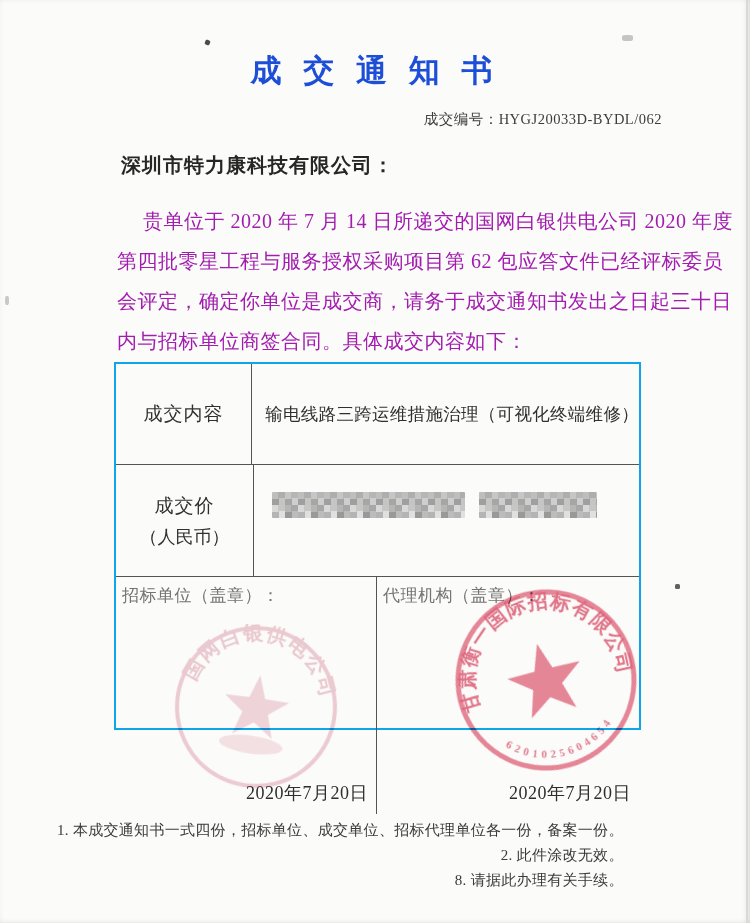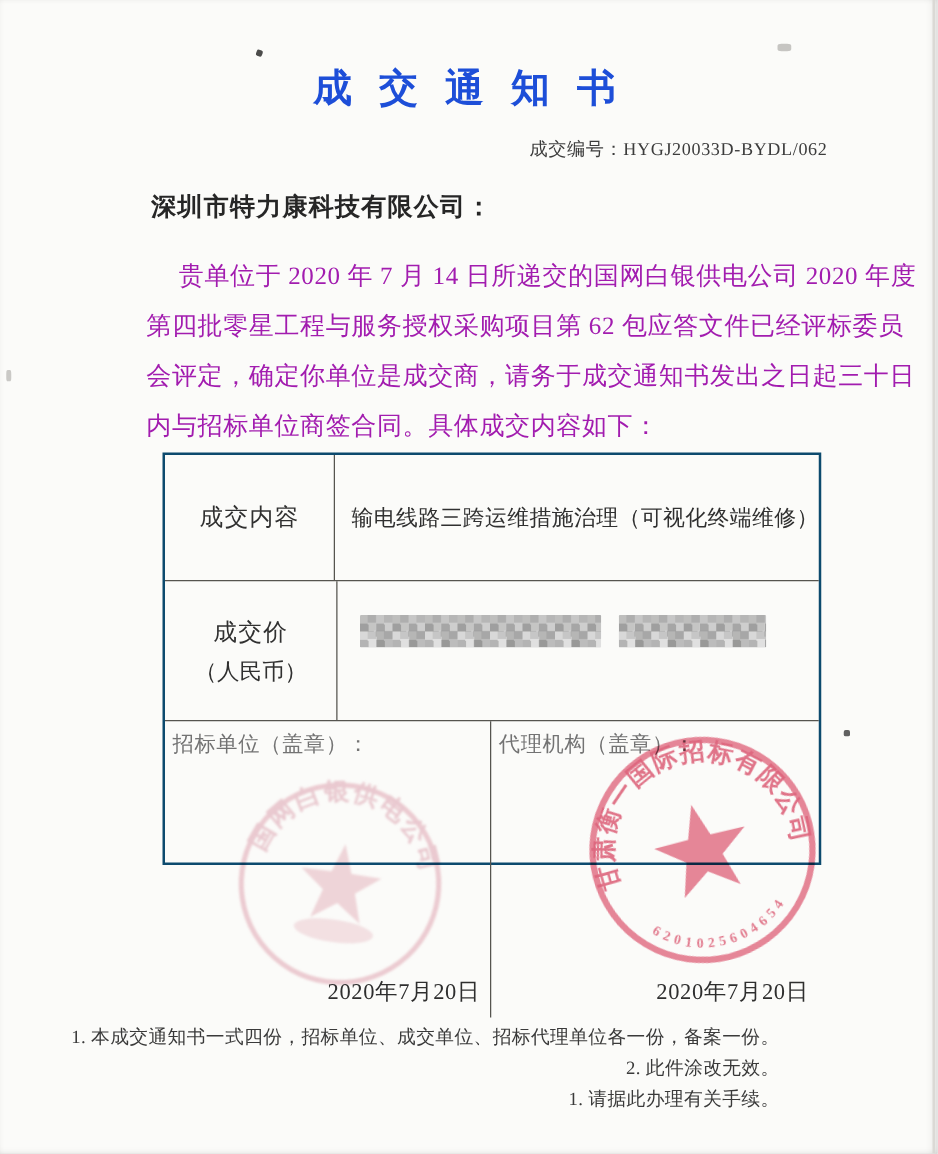--- a/index.html
+++ b/index.html
@@ -26,22 +26,22 @@
   .recipient{
     position:absolute; top:152px; left:121px; font-size:20px; font-weight:bold; color:#262626;
     letter-spacing:1px;
   }
   .paragraph{ position:absolute; top:201px; left:117px; width:595px; }
   .para-line{ height:40px; line-height:40px; font-size:20px; color:#a21caf; letter-spacing:.5px; white-space:nowrap; }
   .para-line.first{ text-indent:26px; }
 
   
   .award-table{
-    position:absolute; left:130px; top:362px; width:527px; height:330px;
-    border:2px solid #0c4a6e;
+    position:absolute; left:114px; top:362px; width:527px; height:368px;
+    border:2px solid #0ea5e9;
   }
   .t-row{ display:flex; width:100%; }
   .t-row1{ height:101px; border-bottom:1.5px solid #55544f; }
   .t-row2{ height:112px; border-bottom:1.5px solid #55544f; }
   .t-row3{ height:237px; }
   .cell{ position:relative; }
   .c-label{ width:138px; border-right:1.5px solid #55544f; display:flex; flex-direction:column; align-items:center; justify-content:center; font-size:19px; letter-spacing:1px; color:#303030; }
   .c-label .sub{ font-size:18px; margin-top:6px; letter-spacing:0; }
   .c-value{ flex:1; display:flex; align-items:center; font-size:17.5px; color:#303030; padding-left:13px; letter-spacing:.3px; white-space:nowrap; }
   .c-value.redacted{ align-items:flex-start; padding-top:27px; padding-left:18px; gap:14px; }
@@ -164,16 +164,16 @@
 
         <div class="sign-date">2020年7月20日</div>
       </div>
 
     </div>
   </div>
 
   <div class="notes">
     <div class="note-line">1. 本成交通知书一式四份，招标单位、成交单位、招标代理单位各一份，备案一份。</div>
     <div class="note-line">2. 此件涂改无效。</div>
-    <div class="note-line">1. 请据此办理有关手续。</div>
+    <div class="note-line">8. 请据此办理有关手续。</div>
   </div>
 
 </div>
 
 </body></html>

